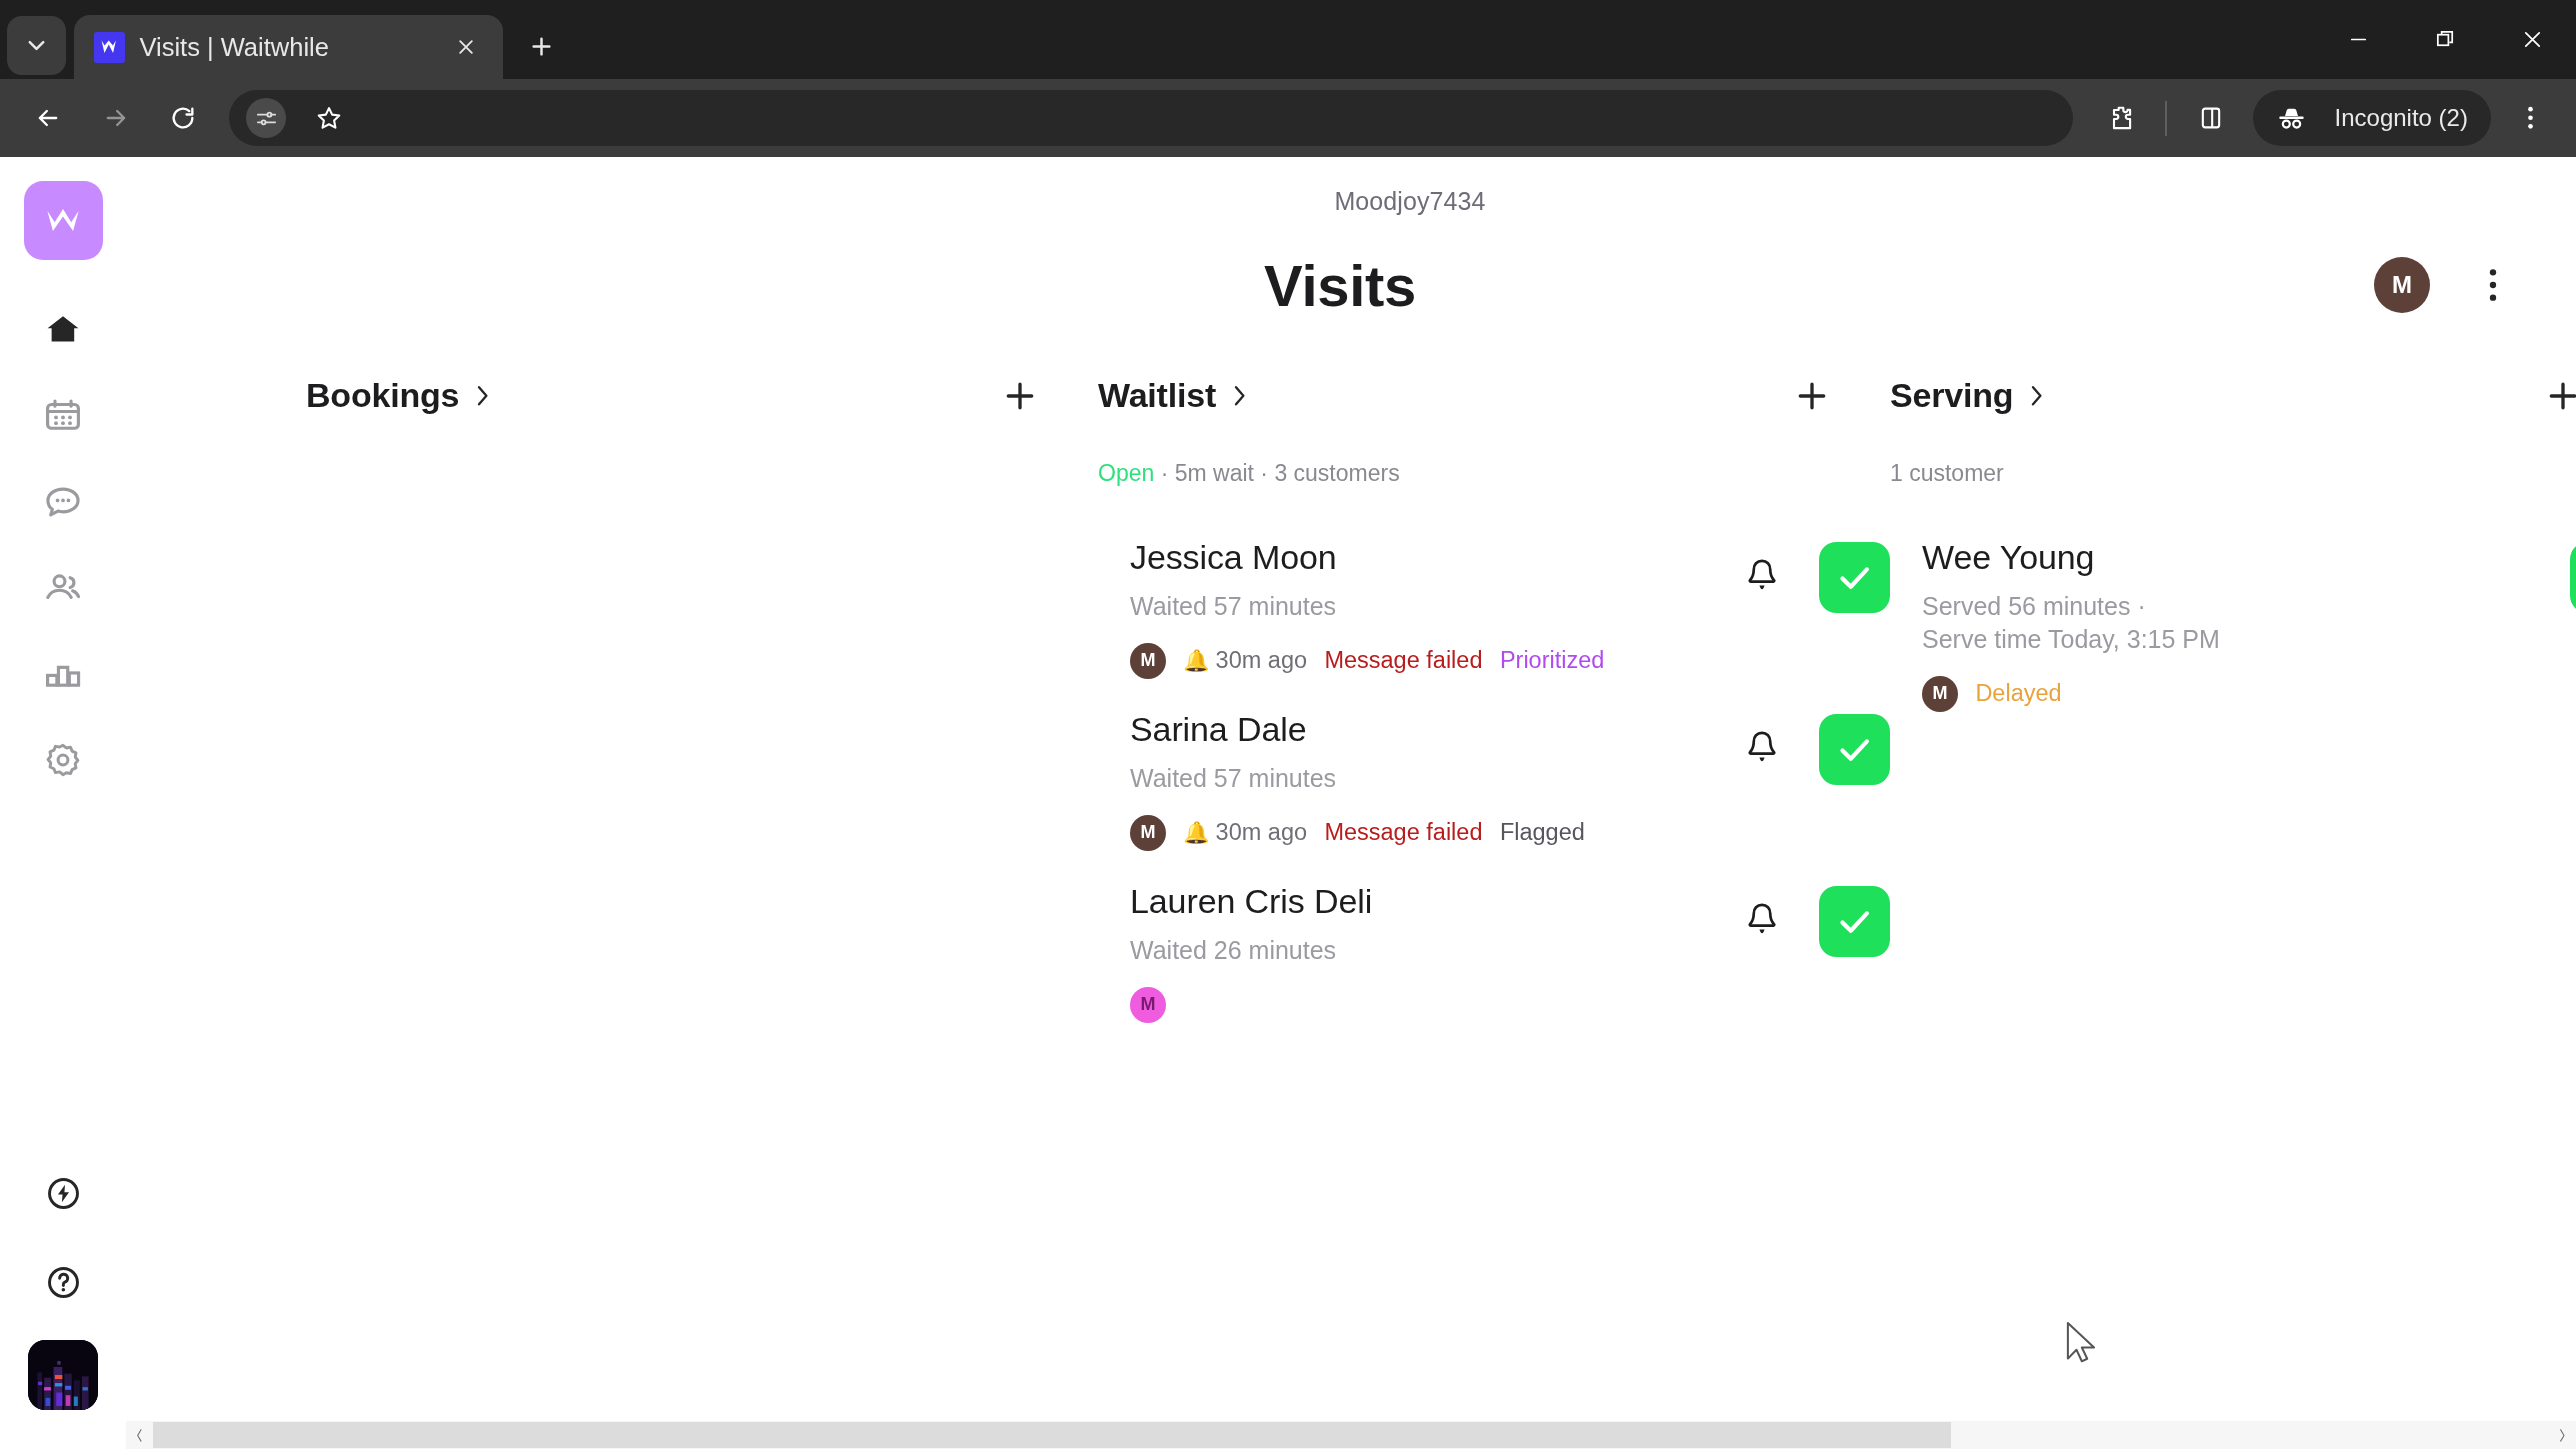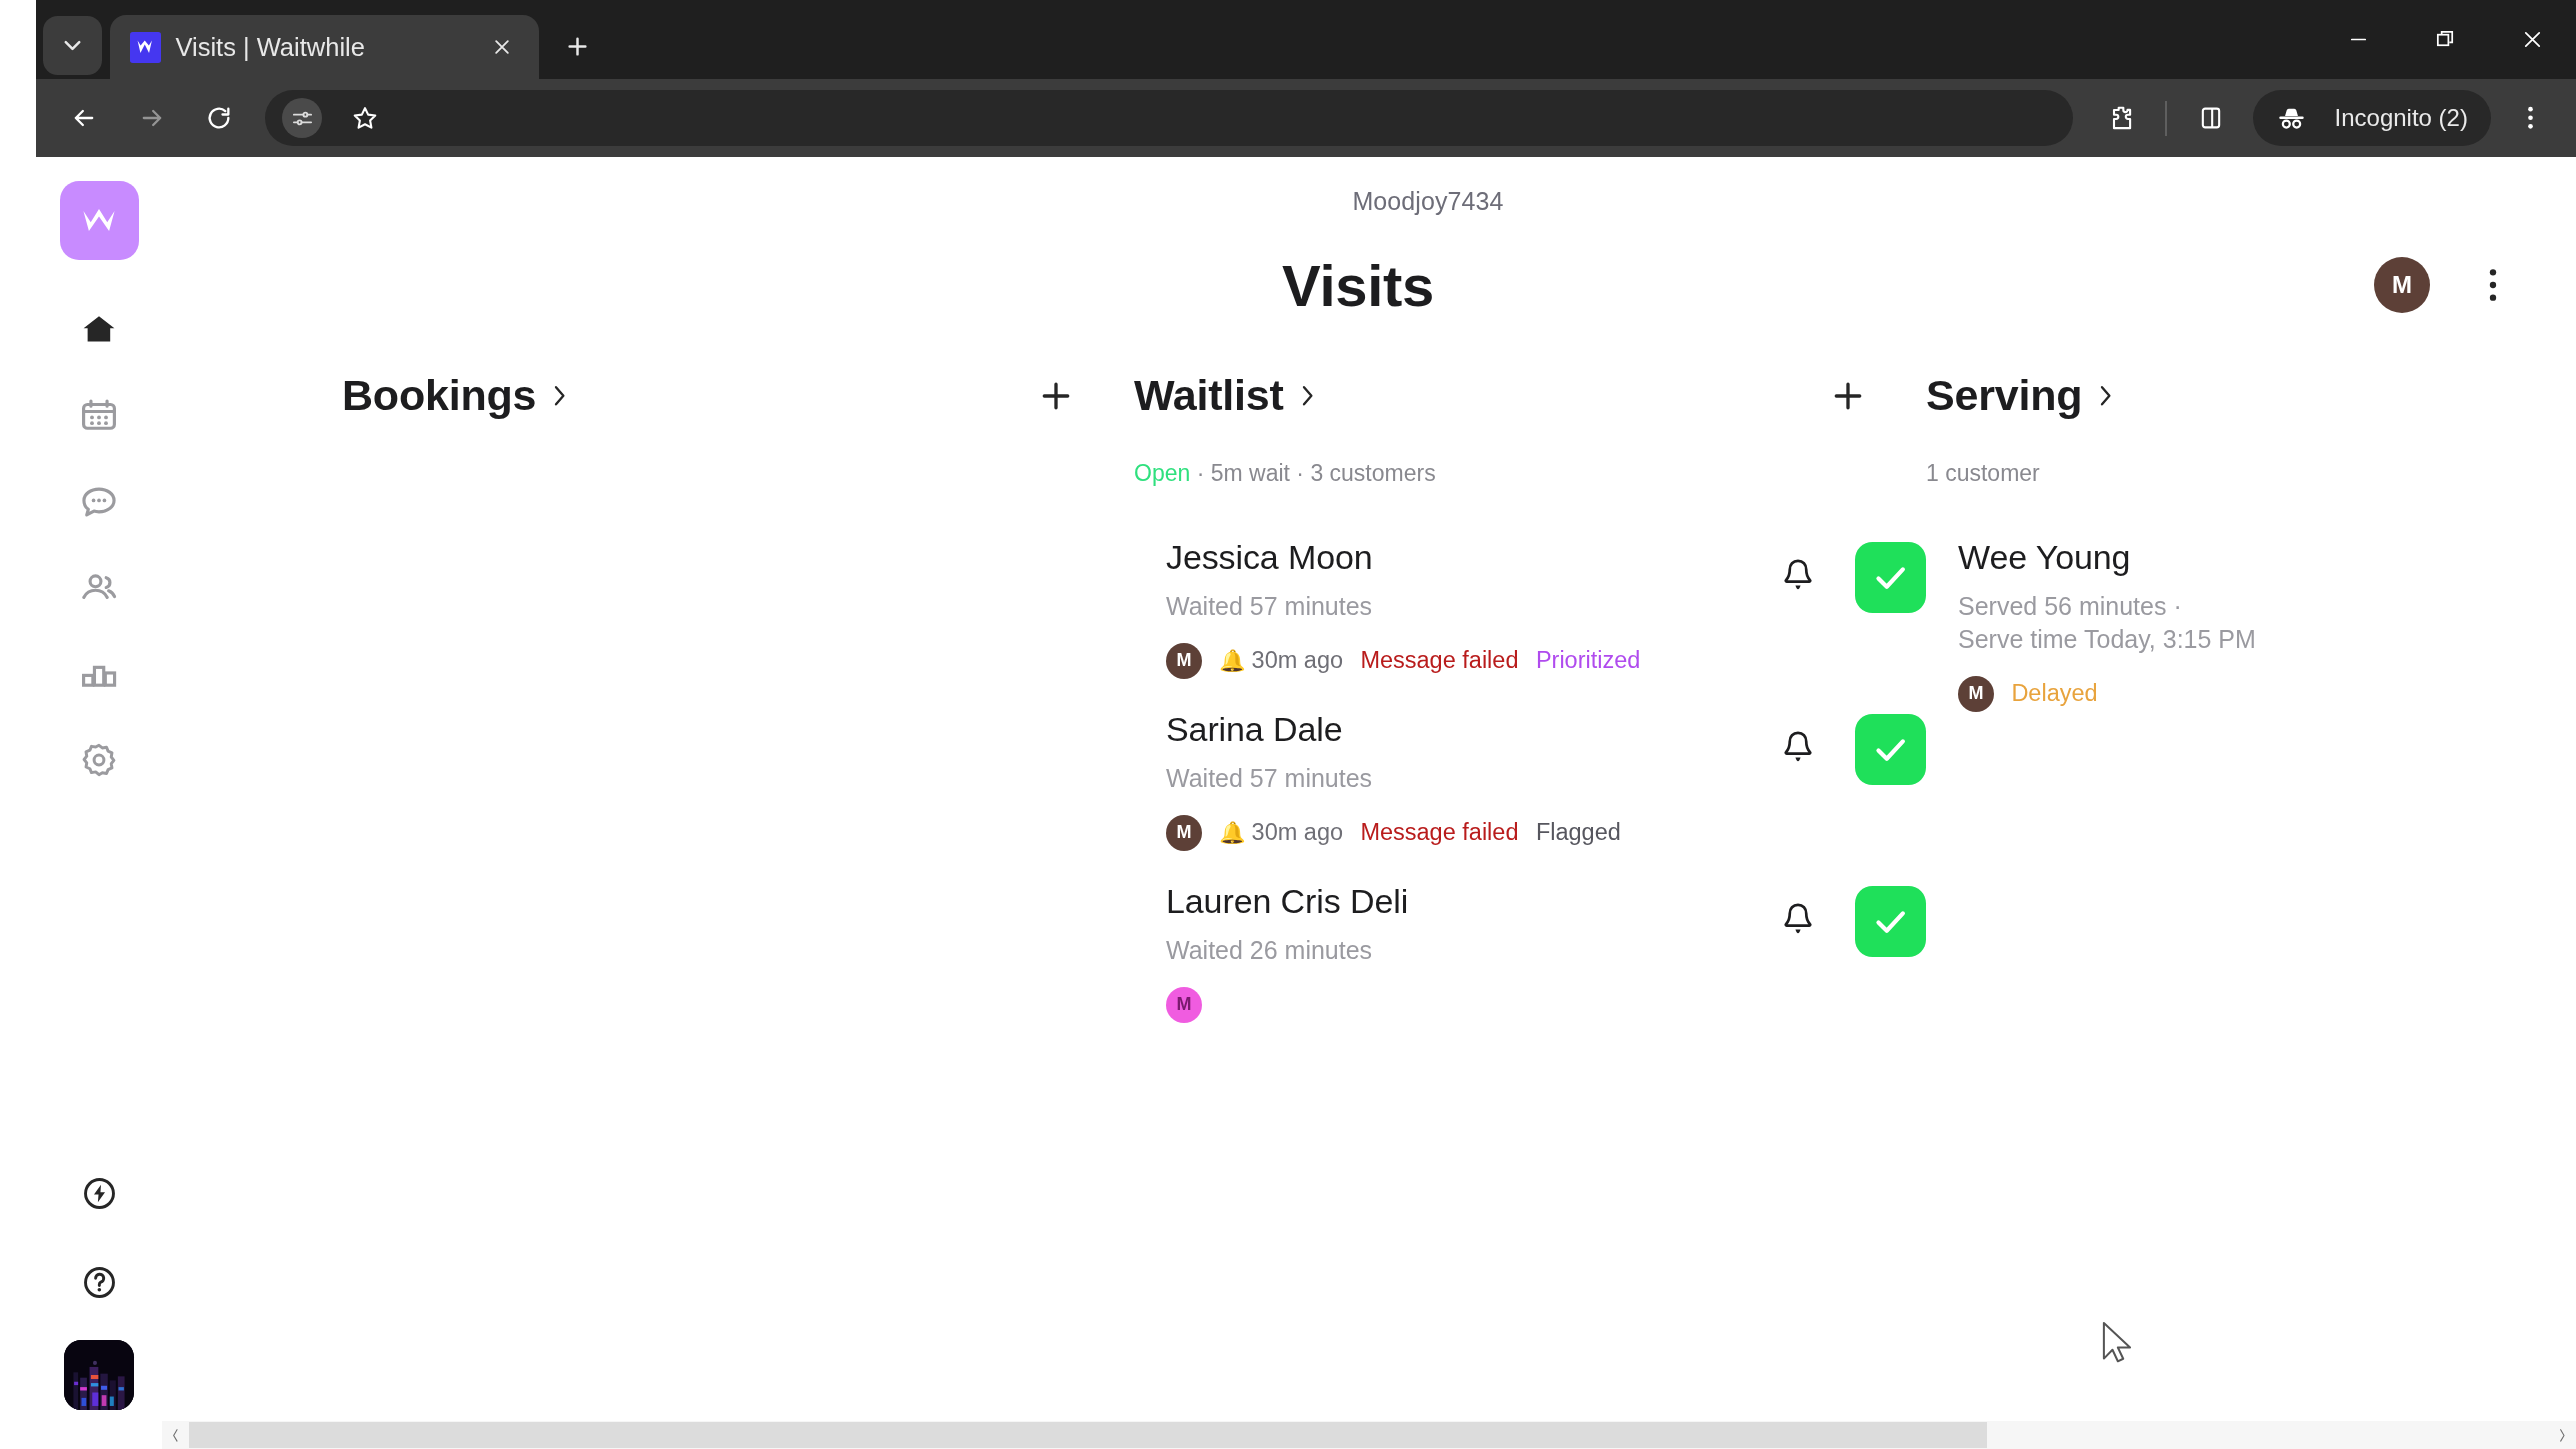--- a/index.html
+++ b/index.html
@@ -4,21 +4,21 @@
 <style>
   * { box-sizing: border-box; margin: 0; padding: 0; }
   html, body { width: 2576px; height: 1449px; }
   body {
     font-family: "Liberation Sans", sans-serif;
     background: #ffffff;
     overflow: hidden;
   }
 
   
-  .browser { width: 2576px; height: 1449px; display: flex; flex-direction: column; padding-left: 36px; }
+  .browser { width: 2576px; height: 1449px; display: flex; flex-direction: column; }
 
   .tabstrip {
     height: 79px;
     background: #1f1f1f;
     display: flex;
     align-items: flex-end;
     padding-left: 6.7px;
     position: relative;
     flex: 0 0 auto;
   }
@@ -309,21 +309,21 @@
   .column.bookings { width: 792px; }
   .column.waitlist { width: 792px; }
   .column.serving  { width: 751px; }
 
   .col-head {
     display: flex;
     align-items: center;
     padding-right: 52px;
   }
   .col-title {
-    font-size: 43px;
+    font-size: 34px;
     font-weight: 700;
     color: #1d1d1f;
     letter-spacing: -0.2px;
   }
   .col-chevron {
     margin-left: 14.8px;
     display: flex; align-items: center;
   }
   .col-chevron svg { width: 17.4px; height: 29.5px; }
   .col-spacer { flex: 1 1 auto; }

